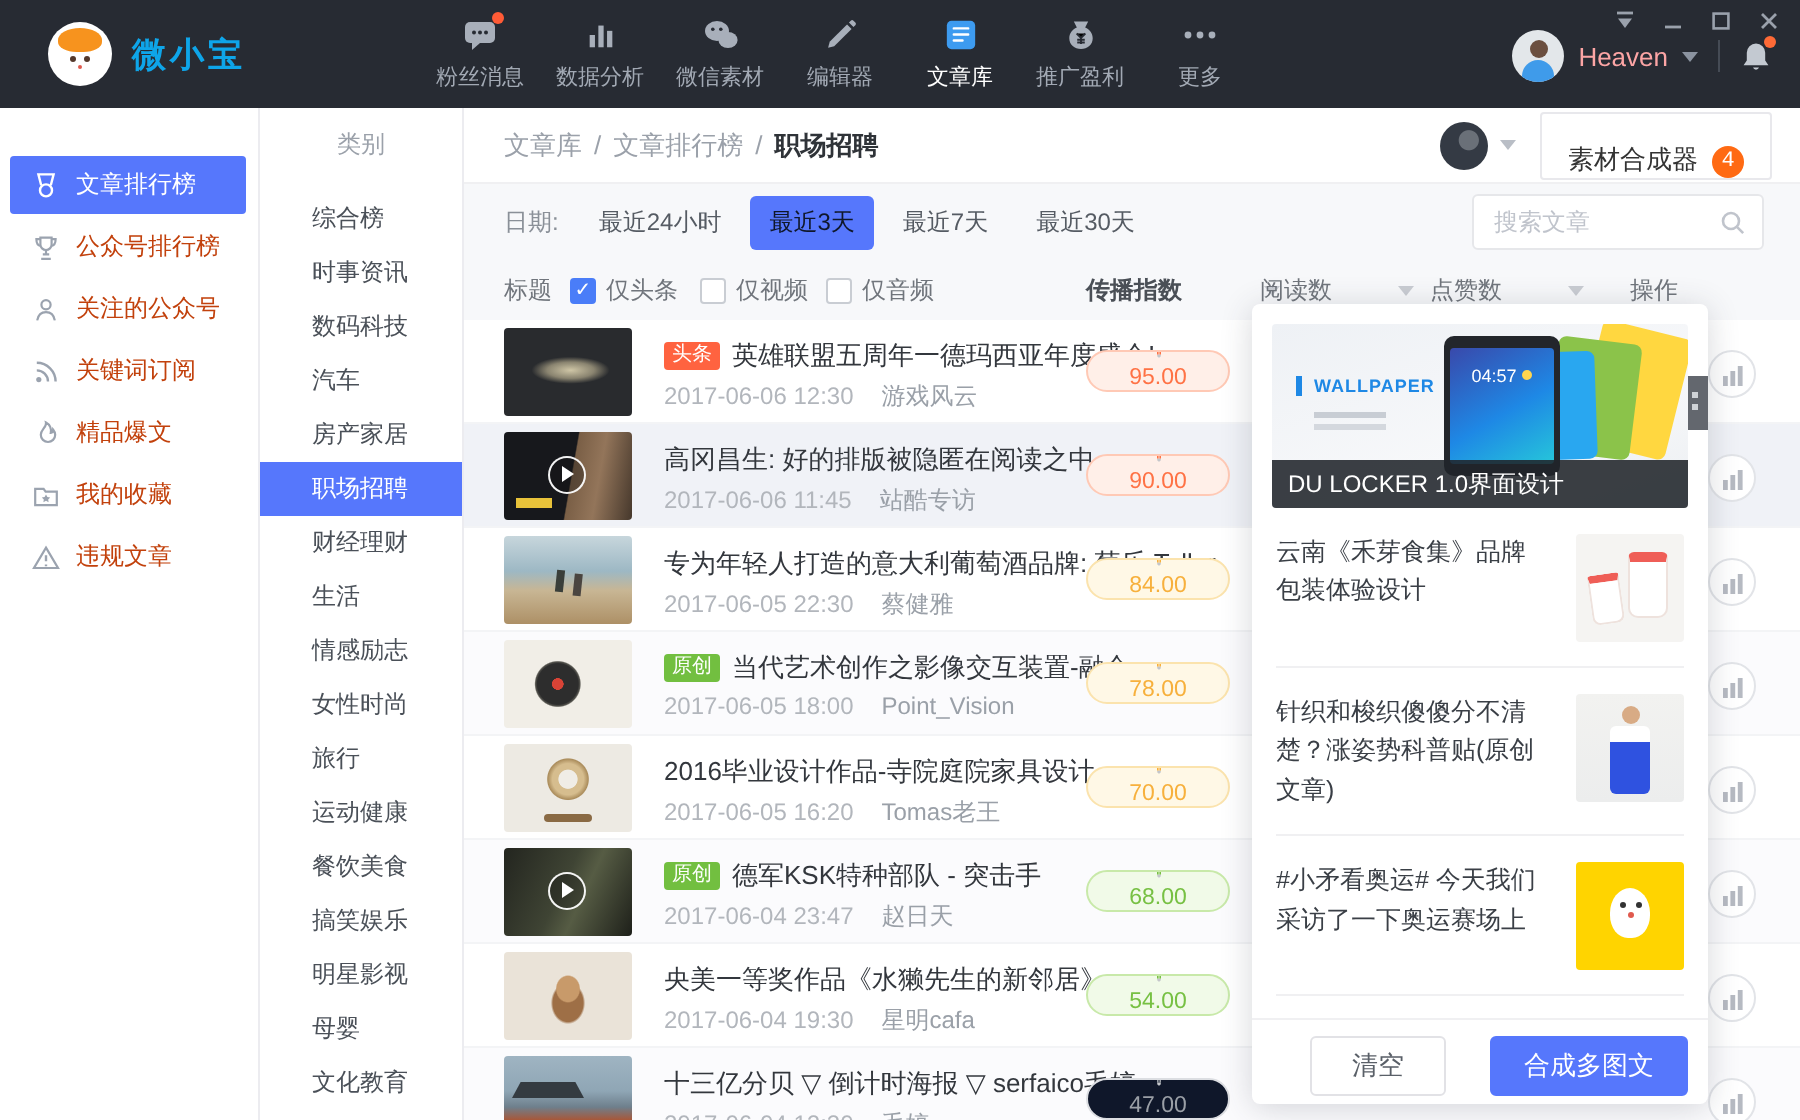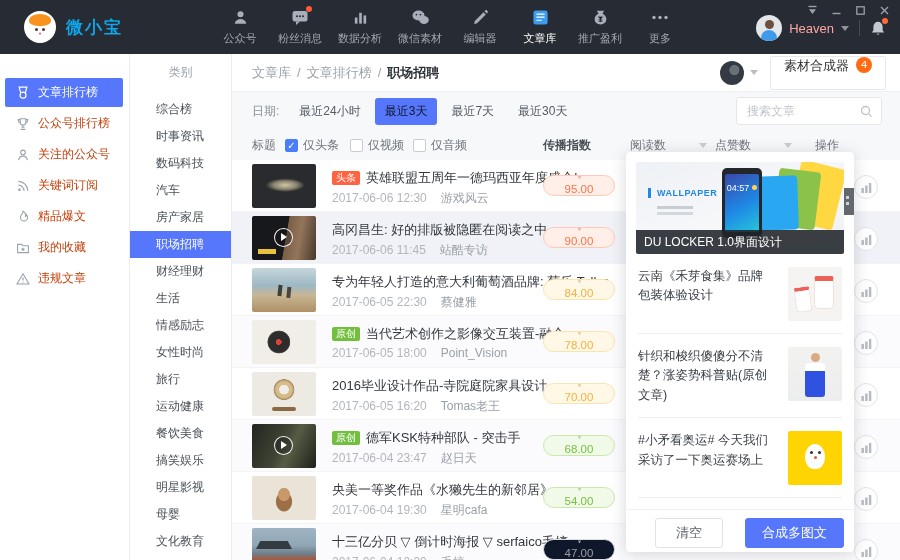--- a/index.html
+++ b/index.html
@@ -43,21 +43,21 @@
   .cat.active{background:#5677fc;color:#fff;}
 
   
   .main{position:absolute;left:232px;top:54px;right:0;bottom:0;background:#fff;}
   .crumbbar{height:38px;border-bottom:1px solid #f0f0f2;display:flex;align-items:center;padding:0 14px 0 20px;box-sizing:border-box;background:#fff;}
   .crumb{font-size:13px;color:#9ba1aa;display:flex;gap:6px;align-items:center;}
   .crumb .cur{color:#2f3338;font-weight:bold;}
   .crumb-right{margin-left:auto;display:flex;align-items:center;gap:6px;}
   .c-avatar{width:24px;height:24px;border-radius:50%;background:radial-gradient(circle 8px at 60% 38%,#6a7078 60%,transparent 66%),#343a44;}
   .c-caret{width:0;height:0;border-left:4px solid transparent;border-right:4px solid transparent;border-top:5px solid #b9bec6;margin-right:6px;}
-  .mat-btn{height:32px;border:1px solid #e8e8ec;border-radius:2px;display:flex;align-items:flex-start;gap:7px;padding:0 13px;font-size:13px;color:#333;background:#fff;cursor:pointer;font-family:Liberation Mono, monospace;}
+  .mat-btn{height:32px;border:1px solid #e8e8ec;border-radius:2px;display:flex;align-items:flex-end;gap:7px;padding:0 13px;font-size:13px;color:#333;background:#fff;cursor:pointer;font-family:Liberation Mono, monospace;}
   .mat-badge{width:16px;height:16px;border-radius:50%;background:#ff6a13;color:#fff;font-size:11px;line-height:16px;text-align:center;}
 
   .filterbar{height:38px;background:#f7f8fa;display:flex;align-items:center;padding:0 18px 0 20px;box-sizing:border-box;font-size:12px;color:#5f646c;gap:4px;}
   .f-label{color:#8a9098;margin-right:6px;}
   .f-opt{padding:5px 10px;border-radius:3px;cursor:pointer;color:#555b63;}
   .f-opt.active{background:#5677fc;color:#0f172a;}
   .searchbox{margin-left:auto;width:146px;height:28px;background:#fff;border:1px solid #e6e7ea;border-radius:3px;display:flex;align-items:center;padding:0 8px;box-sizing:border-box;gap:3px;}
   .searchbox input{border:0;outline:0;flex:1;font-size:12px;color:#555;background:transparent;min-width:0;font-family:inherit;}
   .searchbox input::placeholder{color:#c0c4cc;}
 
@@ -105,21 +105,21 @@
 
   
   .panel{position:absolute;left:626px;top:152px;width:228px;height:400px;background:#fff;border-radius:4px;box-shadow:0 2px 16px rgba(50,55,70,.20);z-index:30;display:flex;flex-direction:column;box-sizing:border-box;}
   .panel-handle{position:absolute;right:0;top:36px;width:13px;height:27px;background:#63676e;border-radius:3px 0 0 3px;}
   .panel-handle::after{content:"";position:absolute;left:5px;top:8px;width:3px;height:3px;background:#cfd2d6;box-shadow:0 6px 0 #cfd2d6;}
   .hero{margin:10px 10px 0;height:92px;position:relative;background:linear-gradient(160deg,#eef1f5 0%,#f7f8fa 60%,#eceff2 100%);border-radius:2px;overflow:hidden;flex:0 0 auto;}
   .card{position:absolute;border-radius:4px;}
   .card-y{right:4px;top:2px;width:46px;height:62px;background:#ffd740;transform:rotate(14deg);}
   .card-g{right:26px;top:8px;width:42px;height:58px;background:#8bc34a;transform:rotate(7deg);}
   .card-b{right:46px;top:14px;width:40px;height:54px;background:#29a7f0;transform:rotate(-2deg);}
-  .hero-phone{position:absolute;left:86px;top:6px;width:40px;height:70px;background:#23262b;border-radius:5px;padding:6px 3px;box-sizing:border-box;}
+  .hero-phone{position:absolute;left:86px;top:6px;width:58px;height:70px;background:#23262b;border-radius:5px;padding:6px 3px;box-sizing:border-box;}
   .hero-screen{width:100%;height:100%;background:linear-gradient(150deg,#3949ab,#1e88e5 55%,#26c6da);border-radius:2px;color:#fff;font-size:9px;text-align:center;padding-top:9px;box-sizing:border-box;display:flex;justify-content:center;gap:3px;}
   .sun{width:5px;height:5px;border-radius:50%;background:#ffd54f;margin-top:2px;}
   .hero-wp{position:absolute;left:12px;top:26px;border-left:3px solid #1e88e5;padding-left:6px;color:#1e88e5;font-weight:bold;font-size:9px;letter-spacing:.5px;}
   .hero-lines{position:absolute;left:21px;top:44px;width:36px;height:3px;background:#c8cdd4;box-shadow:0 6px 0 #d4d8de;}
   .hero-caption{position:absolute;left:0;right:0;bottom:0;height:24px;background:rgba(32,36,42,.88);color:#fff;font-size:12px;line-height:24px;padding-left:8px;}
   .panel-list{flex:1;padding:0 12px;overflow:hidden;}
   .pitem{display:flex;justify-content:space-between;gap:10px;padding:13px 0 12px;border-bottom:1px solid #f0f0f2;cursor:pointer;}
   .ptext{font-size:12.5px;color:#3a3f46;line-height:1.55;width:132px;}
   .pthumb{width:54px;height:54px;border-radius:2px;position:relative;overflow:hidden;flex:0 0 auto;}
   .pt1{background:#f5f4f2;}
@@ -157,29 +157,20 @@
             <path d="M2 2l7 7M9 2 2 9" stroke="#9aa1ac" stroke-width="1.4"></path>
           </svg></span>
     </div>
     <div class="logo">
       <div class="mascot"></div>
       <div class="logo-text">微小宝</div>
     </div>
     <div class="nav">
       <div class="nav-item">
         <span class="ic">
-            <svg width="17" height="17" viewBox="0 0 18 18">
-              <circle cx="9" cy="5.6" r="3.2" fill="#a8afba"></circle>
-              <path d="M2.8 15.5c.8-3.3 3.3-4.9 6.2-4.9s5.4 1.6 6.2 4.9z" fill="#a8afba"></path>
-            </svg>
-          </span>
-        <span class="lbl">公众号</span>
-      </div>
-      <div class="nav-item">
-        <span class="ic">
             <svg width="18" height="17" viewBox="0 0 18 17">
               <rect x="1.5" y="2" width="15" height="10.5" rx="2.5" fill="#a8afba"></rect>
               <path d="M5 12.5 5 16l4-3.5z" fill="#a8afba"></path>
               <circle cx="6" cy="7.2" r="1" fill="#272b33"></circle>
               <circle cx="9" cy="7.2" r="1" fill="#272b33"></circle>
               <circle cx="12" cy="7.2" r="1" fill="#272b33"></circle>
             </svg>
             <span class="reddot"></span>
           </span>
         <span class="lbl">粉丝消息</span>

